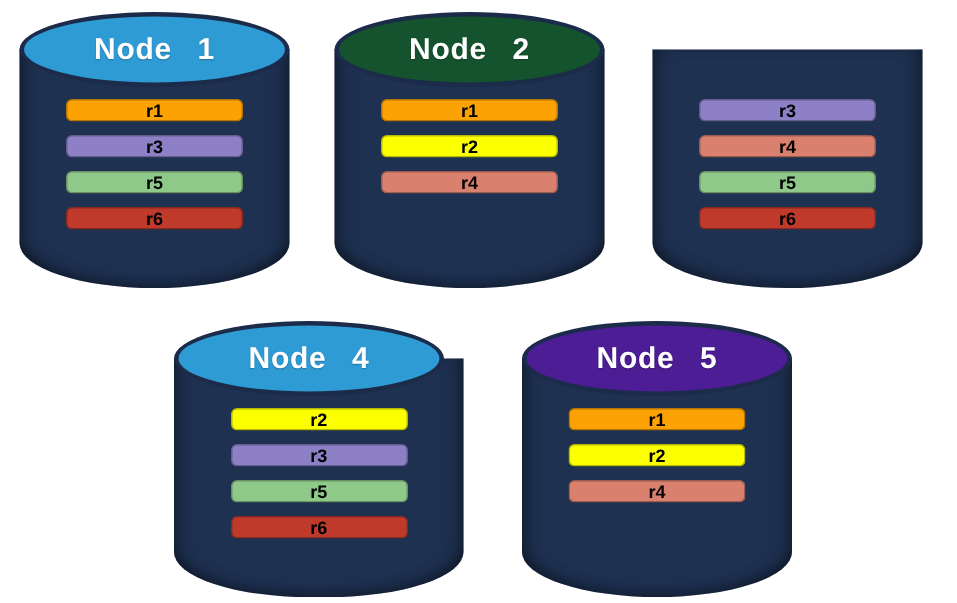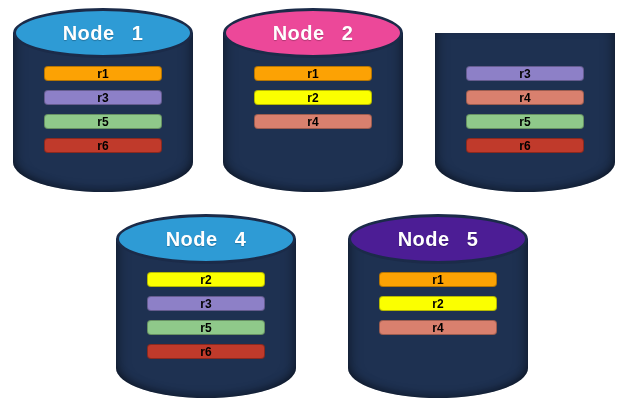--- a/index.html
+++ b/index.html
@@ -74,21 +74,21 @@
     justify-content: center;
     font-size: 12px;
     font-weight: bold;
     color: #000000;
     line-height: 1;
   }
   
   .pos-0 { left: 13px;  top: 8px; }
   .pos-1 { left: 223px; top: 8px; }
   .pos-2 { left: 435px; top: 8px; }
-  .pos-3 { left: 116px; top: 214px; }
+  .pos-3 { left: 116px; top: 214px; padding-left: 13px; }
   .pos-4 { left: 348px; top: 214px; }
 </style>
 </head>
 <body>
 
 <div class="stage" style="background: rgb(255, 255, 255);">
 
   <div class="cylinder pos-0">
     <div class="cyl-body" style="background: rgb(30, 49, 81);"></div>
     <div class="cyl-top" style="background: rgb(46, 155, 213); border-color: rgb(27, 43, 73);">
@@ -97,21 +97,21 @@
     <div class="bars">
         <div class="bar" style="background: rgb(252, 162, 4);">r1</div>
         <div class="bar" style="background: rgb(141, 128, 199);">r3</div>
         <div class="bar" style="background: rgb(143, 201, 138);">r5</div>
         <div class="bar" style="background: rgb(192, 58, 43);">r6</div>
       </div>
   </div>
 
   <div class="cylinder pos-1">
     <div class="cyl-body" style="background: rgb(30, 49, 81);"></div>
-    <div class="cyl-top" style="background: #ec4899; border-color: rgb(27, 43, 73); justify-content: center;">
+    <div class="cyl-top" style="background: #14532d; border-color: rgb(27, 43, 73); justify-content: center;">
       <span class="cyl-title" style="color: rgb(255, 255, 255);">Node 2</span>
     </div>
     <div class="bars">
         <div class="bar" style="background: rgb(252, 162, 4);">r1</div>
         <div class="bar" style="background: rgb(251, 255, 0);">r2</div>
         <div class="bar" style="background: rgb(217, 128, 110);">r4</div>
       </div>
   </div>
 
   <div class="cylinder pos-2">

